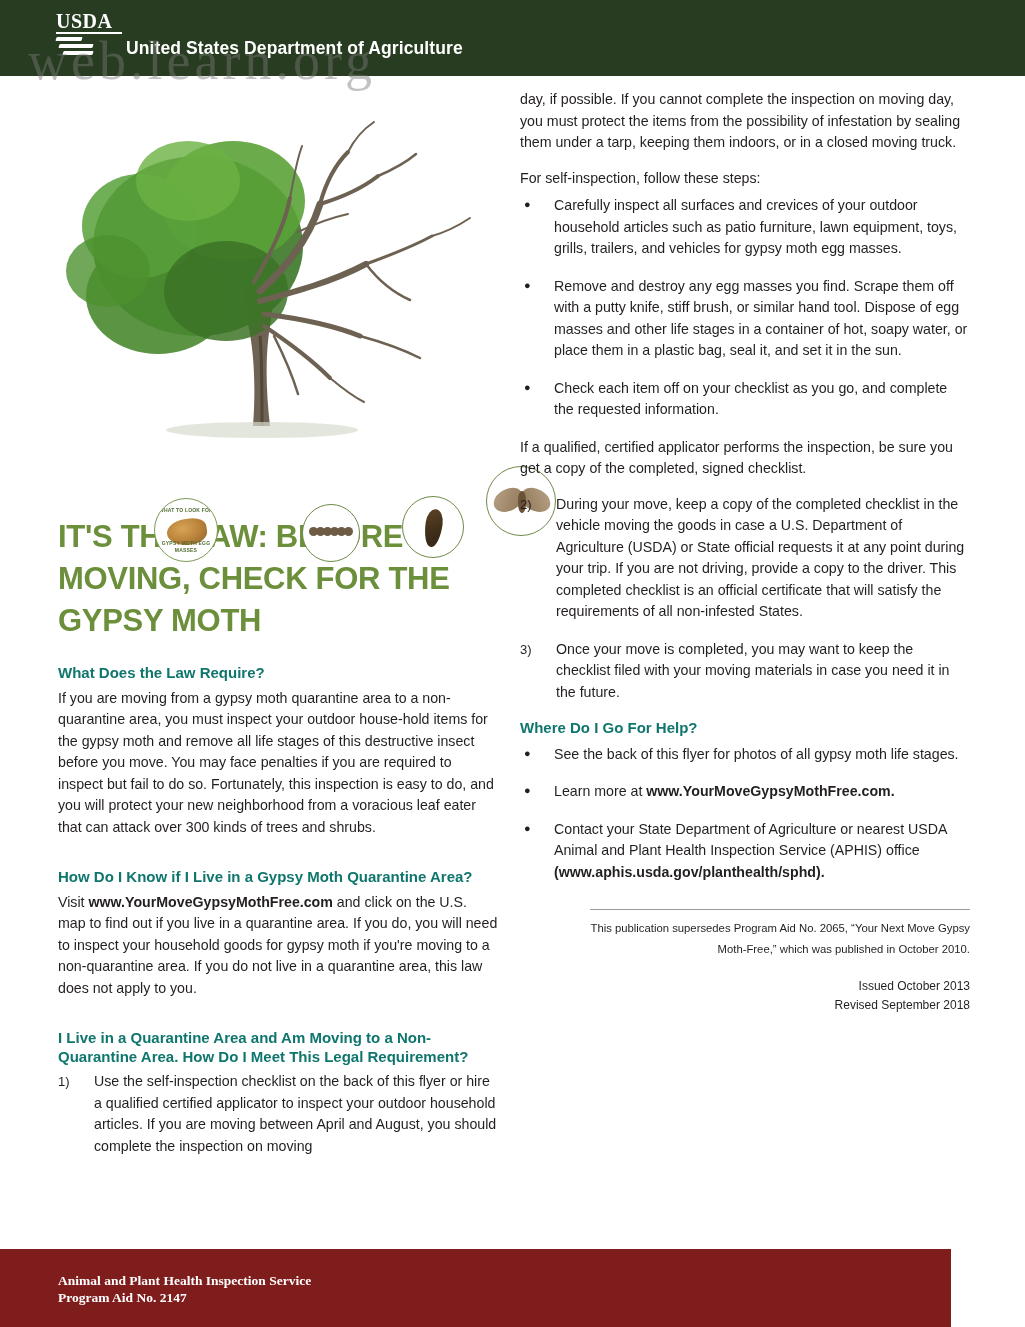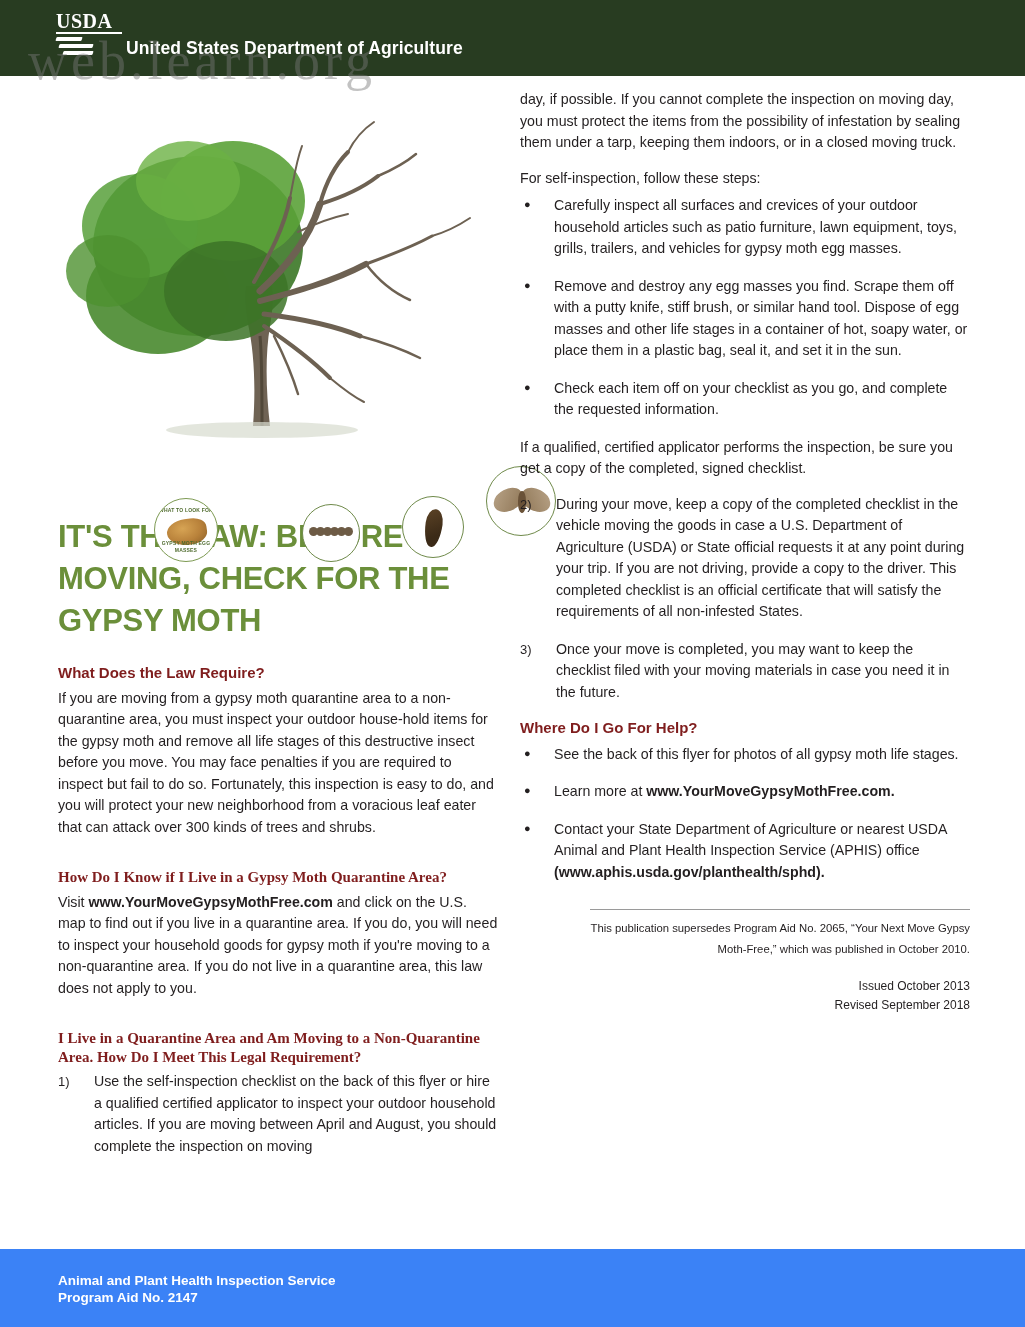--- a/index.html
+++ b/index.html
@@ -78,23 +78,24 @@
     color: rgba(120,120,120,0.45);
     letter-spacing: 4px;
     pointer-events: none;
     white-space: nowrap;
   }
 
   
   .footer {
     position: absolute;
     left: 0; bottom: 0;
-    width: 1025px;
+    width: 951px;
     height: 78px;
-    background: #3b82f6;
+    background: #7f1d1d;
+    font-family: Liberation Serif, serif;
   }
   .footer-line1 {
     position: absolute;
     left: 58px;
     top: 24px;
     font-size: 13.5px;
     font-weight: bold;
     color: #ffffff;
   }
   .footer-line2 {
@@ -224,27 +225,27 @@
     font-weight: bold;
     font-size: 31px;
     line-height: 42px;
     color: #6b8f3a;
     letter-spacing: -0.3px;
     width: 450px;
   }
 
   
   h2.sub {
-    color: #7f1d1d;
+    color: #0f766e;
     font-size: 15px;
     font-weight: bold;
     margin: 22px 0 5px 0;
     line-height: 18.5px;
   }
-  h2.sub.tight { margin-top: 30px; font-family: Liberation Serif, serif; }
+  h2.sub.tight { margin-top: 30px; }
   p.body {
     font-size: 14.2px;
     line-height: 21.5px;
     margin: 0 0 14px 0;
     color: #231f20;
   }
   p.body.nogap { margin-bottom: 0; }
   b { font-weight: bold; }
 
   ol.numlist {

